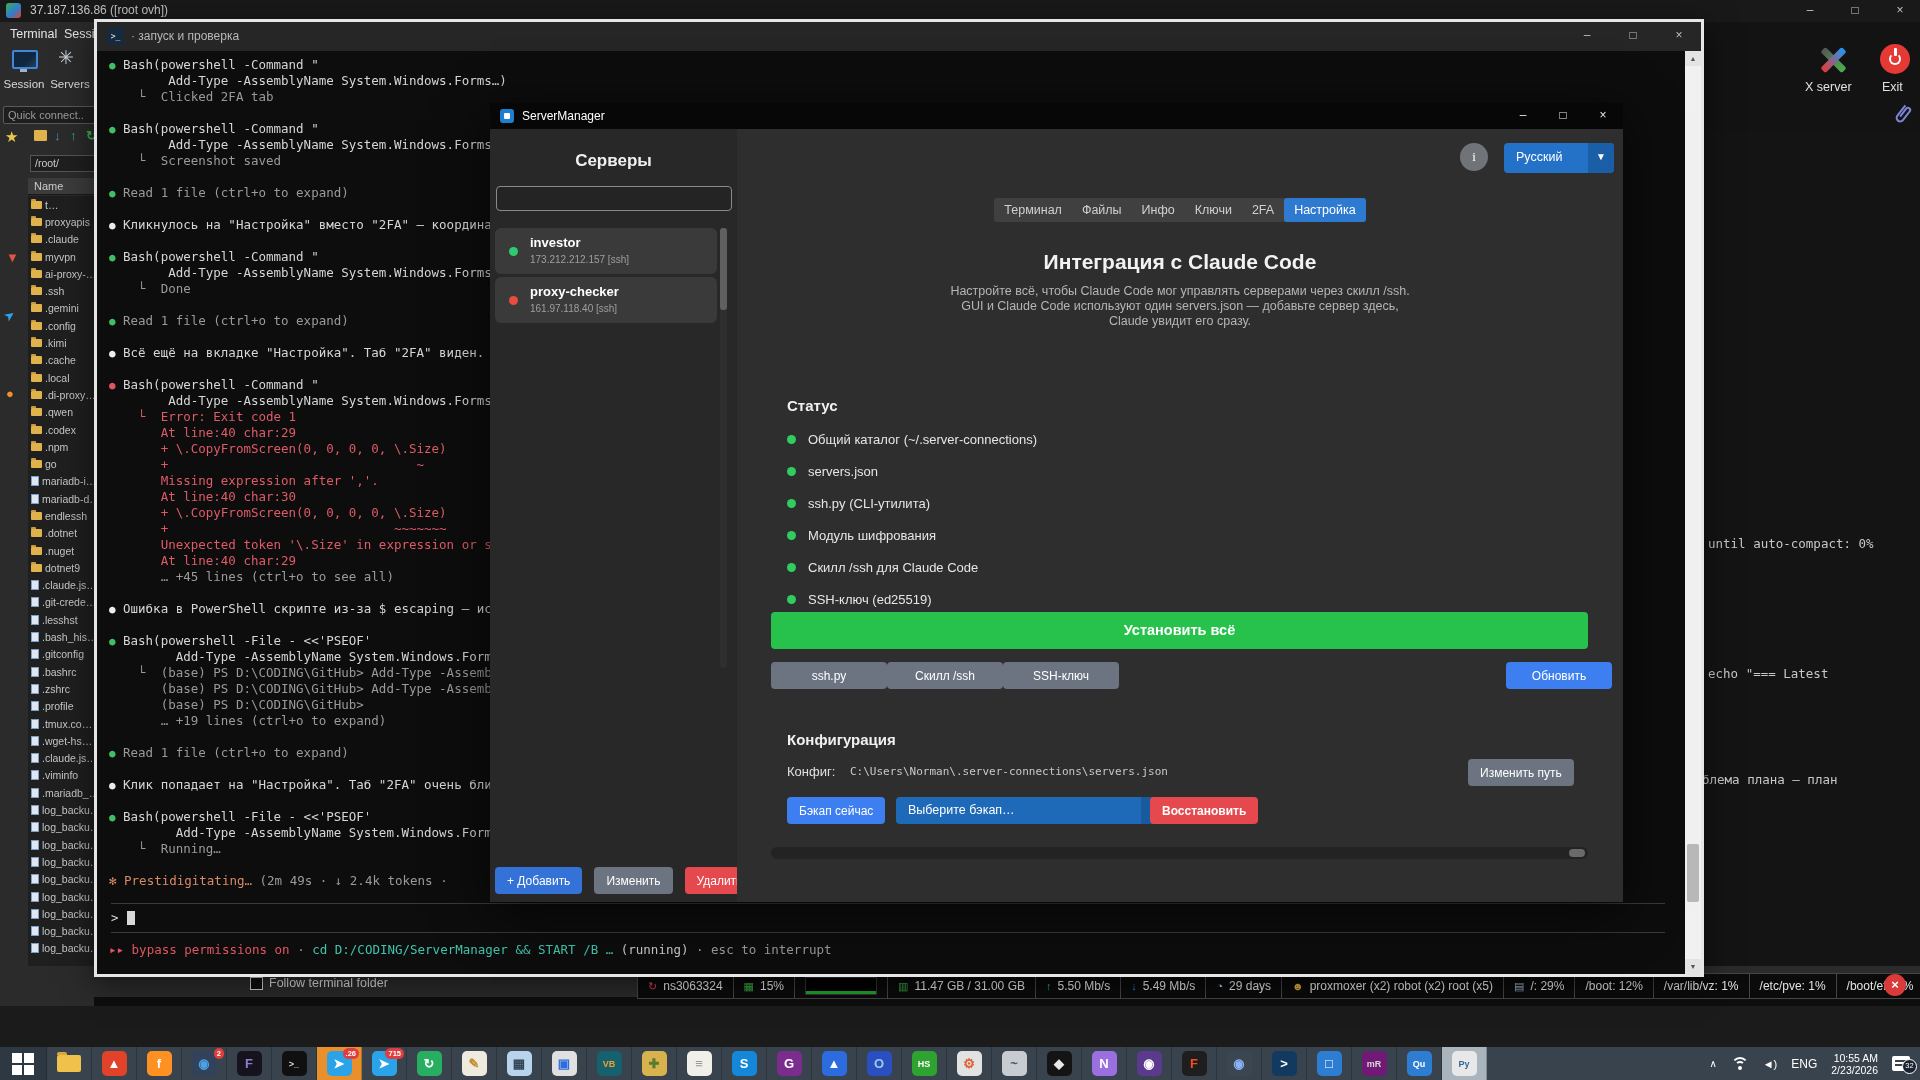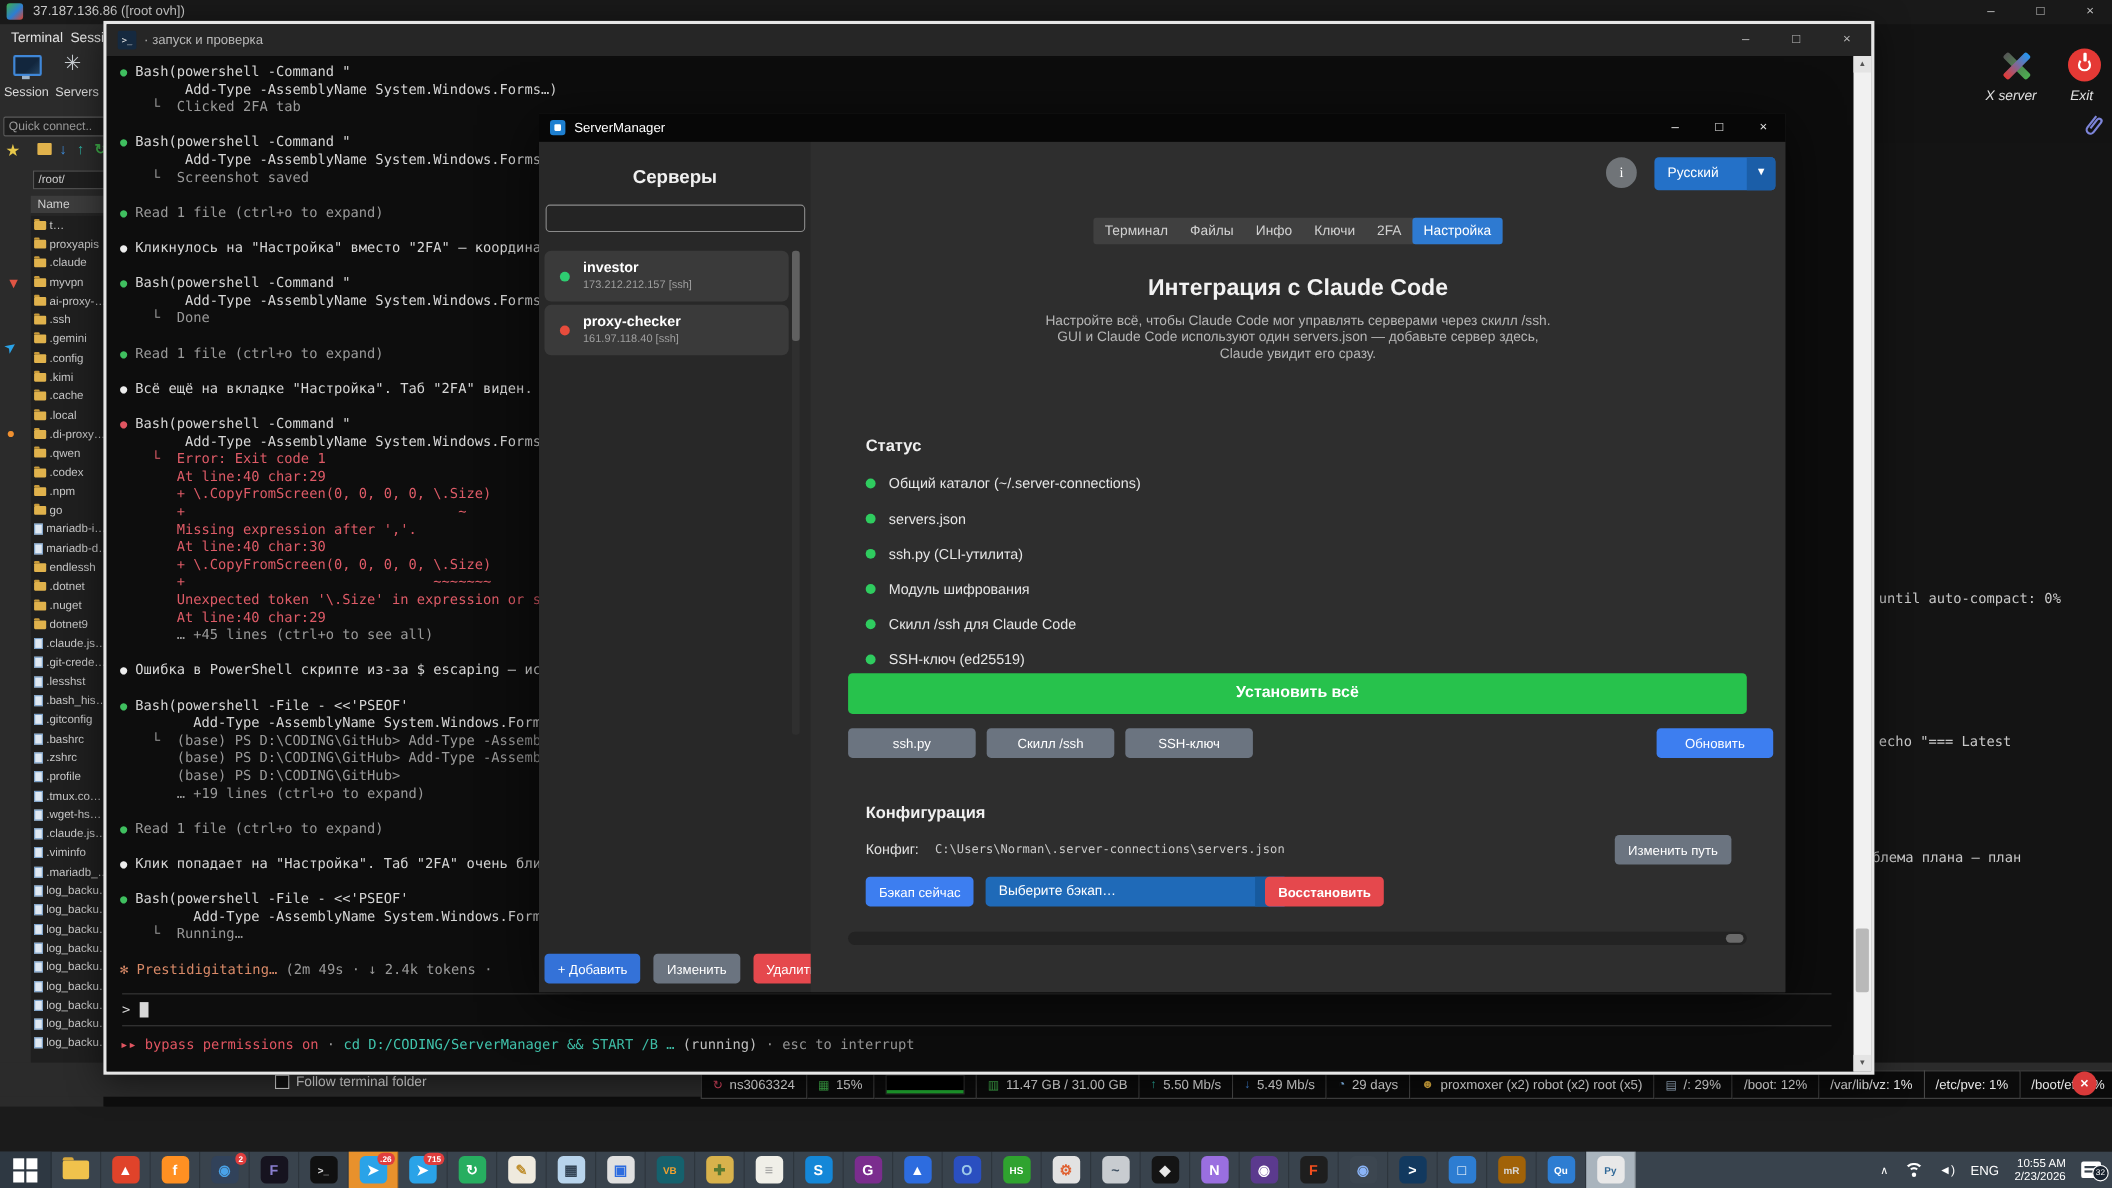--- a/index.html
+++ b/index.html
@@ -33,21 +33,21 @@
   .trow{height:17.3px;display:flex;align-items:center;white-space:nowrap;padding-left:3px;}
   .tlab{font-size:10.5px;color:#c6c6c6;margin-left:3px;}
   .tico{flex:0 0 auto;display:inline-block;}
   .td{width:11px;height:8px;background:#e0b24c;border-radius:1px;position:relative;}
   .td::before{content:"";position:absolute;left:0;top:-2px;width:5px;height:2px;background:#c89a3a;border-radius:1px 1px 0 0;}
   .tf{width:8px;height:10px;background:#dfe8f2;border:1px solid #7aa0c8;box-sizing:border-box;}
   .mx-rail{position:absolute;font-size:13px;}
   .mx-back{position:absolute;left:8px;top:941px;color:#b8b8b8;font-size:13px;}
 
   
-  .mx-topright{position:absolute;left:1702px;top:22px;right:0;height:108px;background:#131313;z-index:1;font-style:italic;}
+  .mx-topright{position:absolute;left:1702px;top:22px;right:0;height:108px;background:#131313;z-index:1;}
   .xs-ico{position:absolute;width:34px;height:30px;}
   .xs-ico i{position:absolute;left:14px;top:0;width:7px;height:30px;border-radius:2px;}
   .xs-ico .b1{transform:rotate(45deg);background:linear-gradient(180deg,#2196f3,#e53935);}
   .xs-ico .b2{transform:rotate(-45deg);background:linear-gradient(180deg,#555,#4caf50);}
   .exit-ico{position:absolute;width:30px;height:30px;border-radius:50%;background:#e53935;}
   .exit-ico i{position:absolute;left:9px;top:9px;width:12px;height:12px;border:2.5px solid #fff;border-radius:50%;border-top-color:transparent;box-sizing:border-box;}
   .exit-ico b{position:absolute;left:13.5px;top:4px;width:3px;height:8px;background:#fff;border-radius:1px;}
   .chromelab{position:absolute;font-size:12.5px;color:#e2e2e2;}
   .clip{position:absolute;transform:rotate(38deg);}
 
@@ -134,21 +134,21 @@
   .tab{padding:5px 10px;font-size:12.5px;color:#d0d0d0;border-radius:3px;}
   .tab.on{background:#2e7ad1;color:#fff;}
   .sm-h1{position:absolute;left:0;top:121px;width:100%;text-align:center;font-size:21px;font-weight:bold;color:#f2f2f2;}
   .sm-sub{position:absolute;left:0;top:155px;width:100%;text-align:center;font-size:12.5px;color:#b5b5b5;line-height:15px;}
   .sm-sec{position:absolute;font-size:15px;font-weight:bold;color:#f0f0f0;}
   .sm-status{position:absolute;left:50px;top:294px;}
   .sitem{height:32px;display:flex;align-items:center;gap:12px;font-size:13px;color:#e6e6e6;}
   .sitem i{width:9px;height:9px;border-radius:50%;background:#2fcc5f;}
   .sm-install{position:absolute;left:34px;top:483px;width:817px;height:37px;background:#27c24c;border-radius:4px;
               color:#fff;font-size:14.5px;font-weight:bold;text-align:center;line-height:37px;}
-  .sm-tools{position:absolute;left:34px;top:533px;display:flex;gap:10px;}
+  .sm-tools{position:absolute;left:34px;top:533px;display:flex;}
   .sm-refresh{position:absolute;left:769px;top:533px;width:82px;}
   .sm-cfglbl{position:absolute;left:50px;top:635px;font-size:13px;color:#e0e0e0;}
   .sm-cfgpath{position:absolute;left:113px;top:636px;font-family:"DejaVu Sans Mono",monospace;font-size:11px;color:#c9c9c9;}
   .sm-chpath{position:absolute;left:731px;top:630px;}
   .sm-backup{position:absolute;left:50px;top:668px;}
   .sm-select{position:absolute;left:159px;top:668px;width:275px;height:27px;background:#1f6ab8;border-radius:4px;color:#fff;}
   .sm-select .v{position:absolute;left:12px;top:6px;font-size:12.5px;}
   .sm-select .ch{position:absolute;right:0;top:0;width:30px;height:27px;background:#175a9e;border-radius:0 4px 4px 0;
                  text-align:center;line-height:25px;font-size:10px;}
   .sm-restore{position:absolute;left:413px;top:668px;font-weight:bold;}
@@ -762,21 +762,21 @@
         <div class="cell">
           <span class="appic" style="background: rgb(60, 70, 80); color: rgb(138, 180, 248);">◉</span>
         </div>
         <div class="cell">
           <span class="appic" style="background: rgb(18, 57, 95); color: rgb(255, 255, 255);">&gt;</span>
         </div>
         <div class="cell">
           <span class="appic" style="background: rgb(45, 125, 210); color: rgb(255, 255, 255);">□</span>
         </div>
         <div class="cell">
-          <span class="appic small" style="background: #a16207; color: rgb(216, 216, 216);">mR</span>
+          <span class="appic small" style="background: #701a75; color: rgb(216, 216, 216);">mR</span>
         </div>
         <div class="cell">
           <span class="appic small" style="background: rgb(45, 125, 210); color: rgb(255, 255, 255);">Qu</span>
         </div>
         <div class="cell on">
           <span class="appic small" style="background: rgb(232, 232, 232); color: rgb(48, 105, 152);">Py</span>
         </div>
       </div>
     <div class="tray">
       <span class="chev">∧</span>

